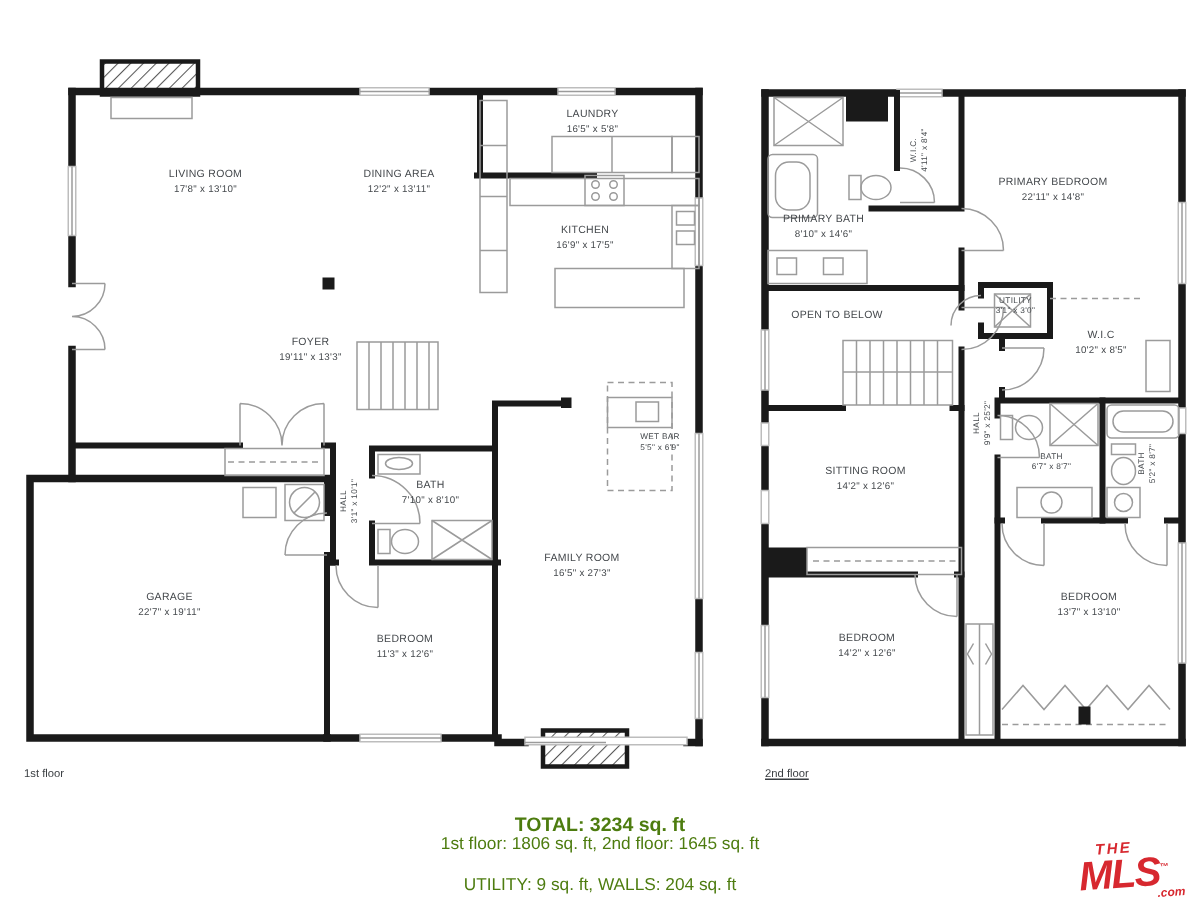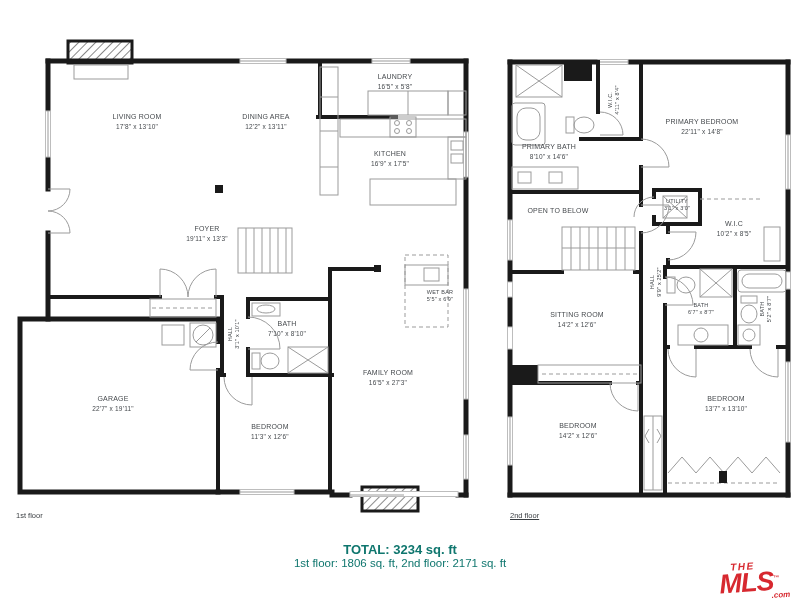--- a/index.html
+++ b/index.html
@@ -13,21 +13,21 @@
   .win{stroke:#bdbdbd;stroke-width:1;fill:#fff;}
   .blk{fill:#1a1a1a;stroke:none;}
   .room-label{position:absolute;transform:translate(-50%,-50%);text-align:center;
       color:#45494d;font-size:6.5px;line-height:1.45;letter-spacing:.2px;white-space:nowrap;}
   .room-label .nm{font-size:7px;display:block;}
   .room-label .dm{display:block;}
   .rot{transform:translate(-50%,-50%) rotate(-90deg);}
   .sm .nm{font-size:5.5px;}
   .sm{font-size:5.5px;line-height:1.3;}
   .floor-caption{position:absolute;color:#3a3e42;font-size:7.5px;}
-  .sum{position:absolute;left:0;right:0;text-align:center;color:#0f766e;}
+  .sum{position:absolute;left:0;right:0;text-align:center;color:#4d7c0f;}
   .sum-total{top:515px;font-size:13px;font-weight:bold;}
   .sum-line1{top:530px;font-size:11.5px;}
   .sum-line2{top:543.5px;font-size:11.5px;}
   .sum-line3{top:557px;font-size:11.5px;}
   .sum-disc{top:576px;font-size:6px;color:#8d8d8d;letter-spacing:.2px;}
   .mls-logo{position:absolute;left:718px;top:534px;width:78px;height:62px;
       color:#d7282f;transform:rotate(-4deg);font-style:italic;font-weight:bold;}
   .mls-the{font-size:10px;letter-spacing:1.5px;margin-left:14px;line-height:1;}
   .mls-word{font-size:27px;line-height:.85;letter-spacing:-1px;margin-left:2px;}
   .mls-word sup{font-size:6px;font-weight:bold;vertical-align:super;letter-spacing:0;}
@@ -310,21 +310,22 @@
     </div>
   <div class="room-label" style="left:726px;top:377px;">
       <span class="nm">BEDROOM</span>
       <span class="dm">13'7" x 13'10"</span>
     </div>
 
   <div class="floor-caption" style="left:16px;top:484px;">1st floor</div>
   <div class="floor-caption" style="left:510px;top:484px;text-decoration:underline;">2nd floor</div>
 
   <div class="sum sum-total">TOTAL: 3234 sq. ft</div>
-  <div class="sum sum-line1">1st floor: 1806 sq. ft, 2nd floor: 2171 sq. ft</div>
+  <div class="sum sum-line1">1st floor: 1806 sq. ft, 2nd floor: 1645 sq. ft</div>
+  <div class="sum sum-line3">UTILITY: 9 sq. ft, WALLS: 204 sq. ft</div>
   <div class="sum sum-disc">FLOOR PLAN CREATED BY CUBICASA APP. MEASUREMENTS DEEMED HIGHLY RELIABLE BUT NOT GUARANTEED.</div>
 
   <div class="mls-logo">
     <div class="mls-the">THE</div>
     <div class="mls-word"><span>MLS</span><sup>™</sup></div>
     <div class="mls-com">.com</div>
   </div>
 
 </div>
 

